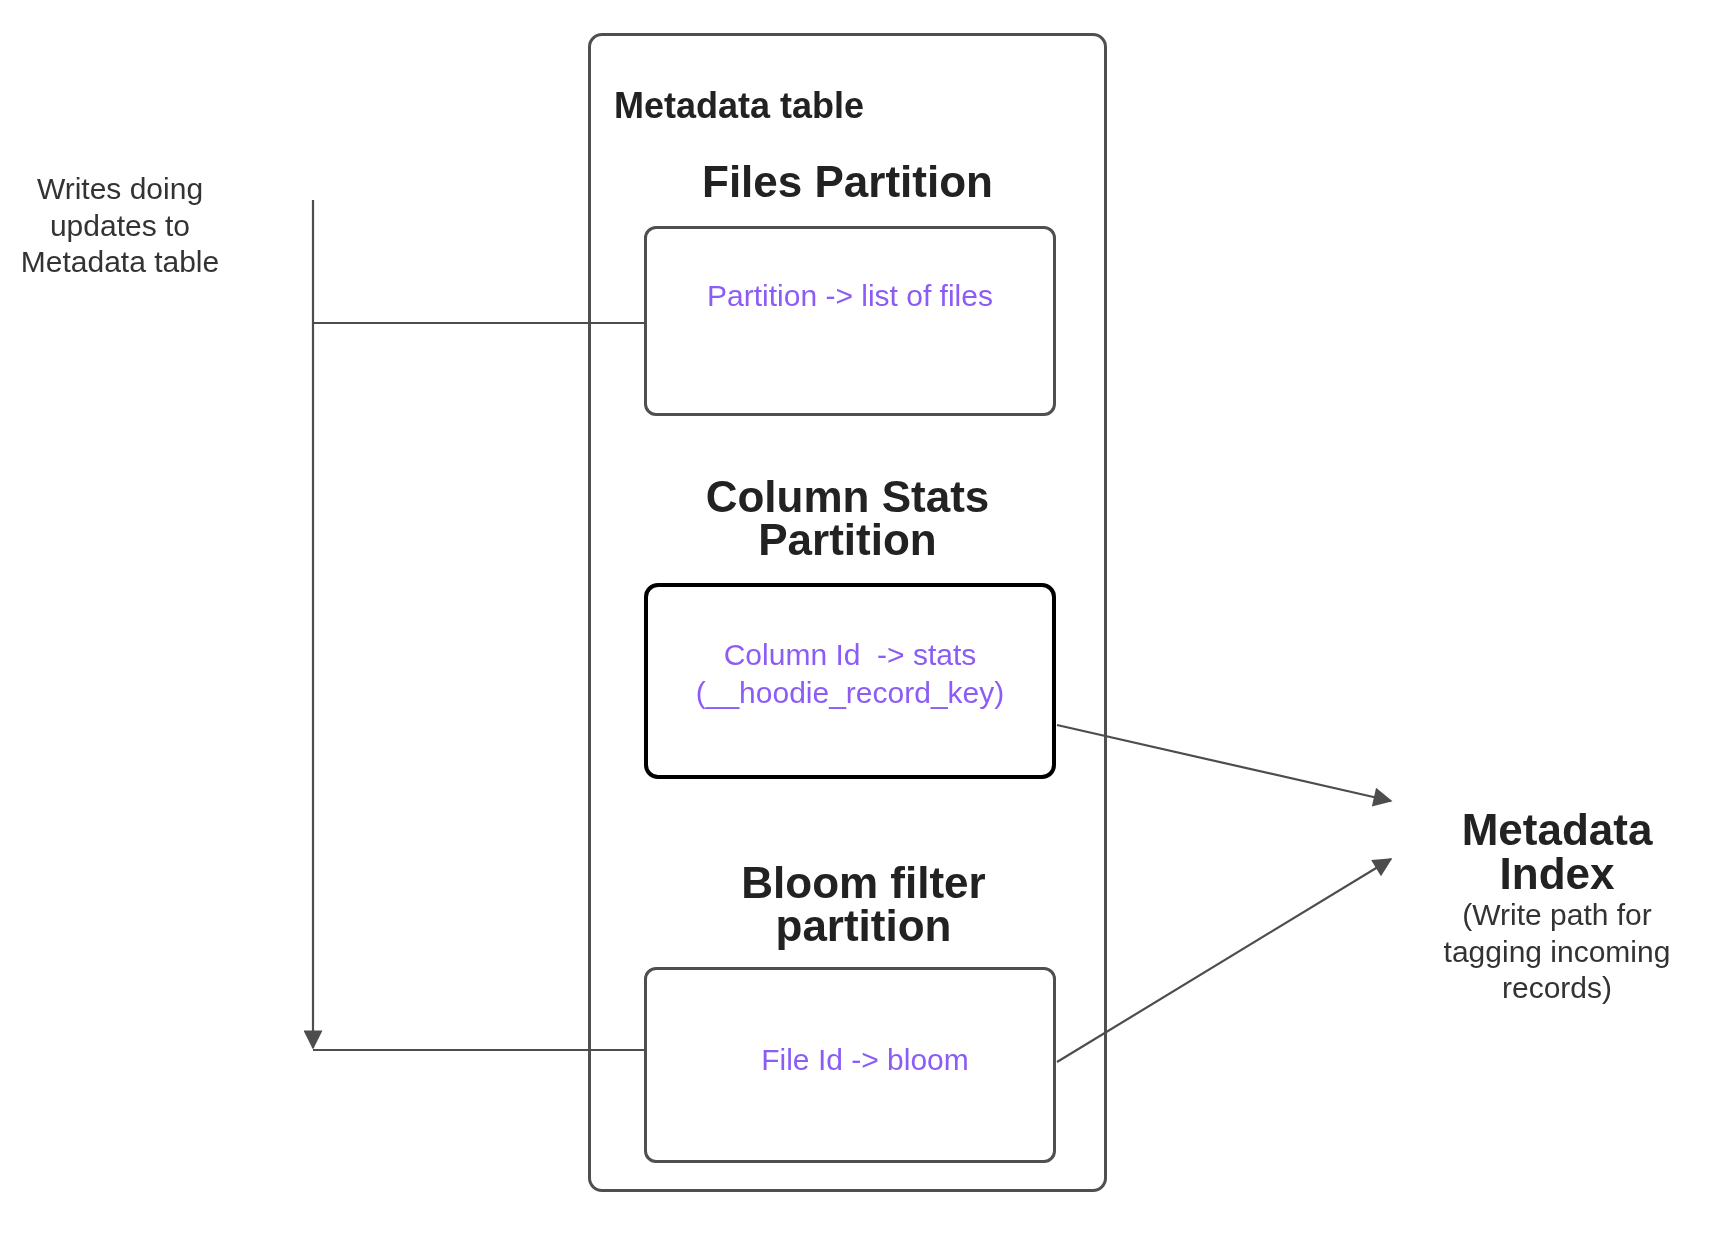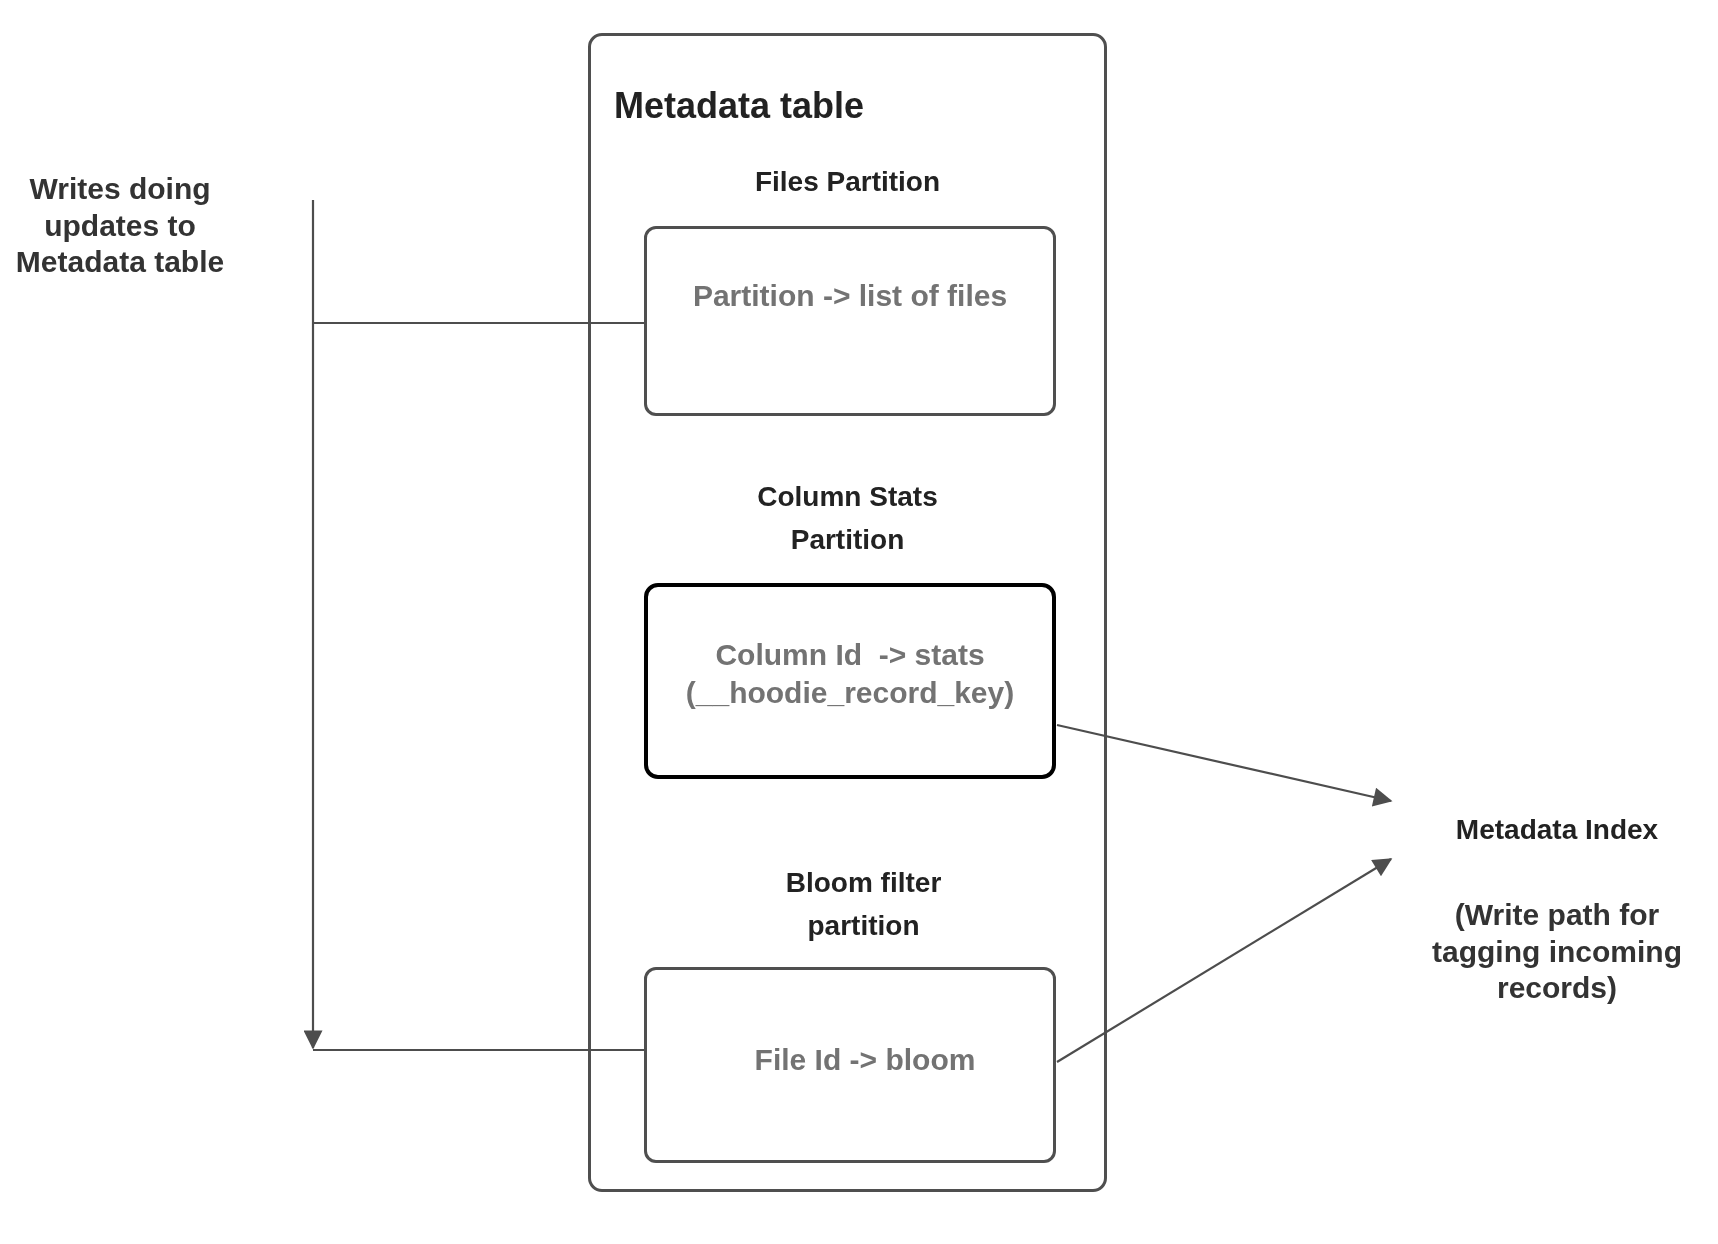--- a/index.html
+++ b/index.html
@@ -9,35 +9,35 @@
   }
   .canvas {
     position: relative;
     width: 1718px;
     height: 1244px;
     background: #ffffff;
     font-family: "Liberation Sans", sans-serif;
     color: #2f2f2f;
     overflow: hidden;
   }
-  .abs { position: absolute; font-weight: bold; }
+  .abs { position: absolute; }
   .heading {
     font-weight: bold;
-    font-size: 28px;
+    font-size: 44px;
     line-height: 43px;
     text-align: center;
     white-space: pre-wrap;
     color: #222222;
   }
   .body-text {
     font-size: 30px;
     line-height: 38px;
     text-align: center;
     white-space: pre-wrap;
-    color: #737373;
+    color: #8b5cf6;
   }
   .note-text {
     font-size: 30px;
     line-height: 36.5px;
     text-align: center;
     white-space: pre-wrap;
     color: #333333;
   }
   .box {
     position: absolute;

